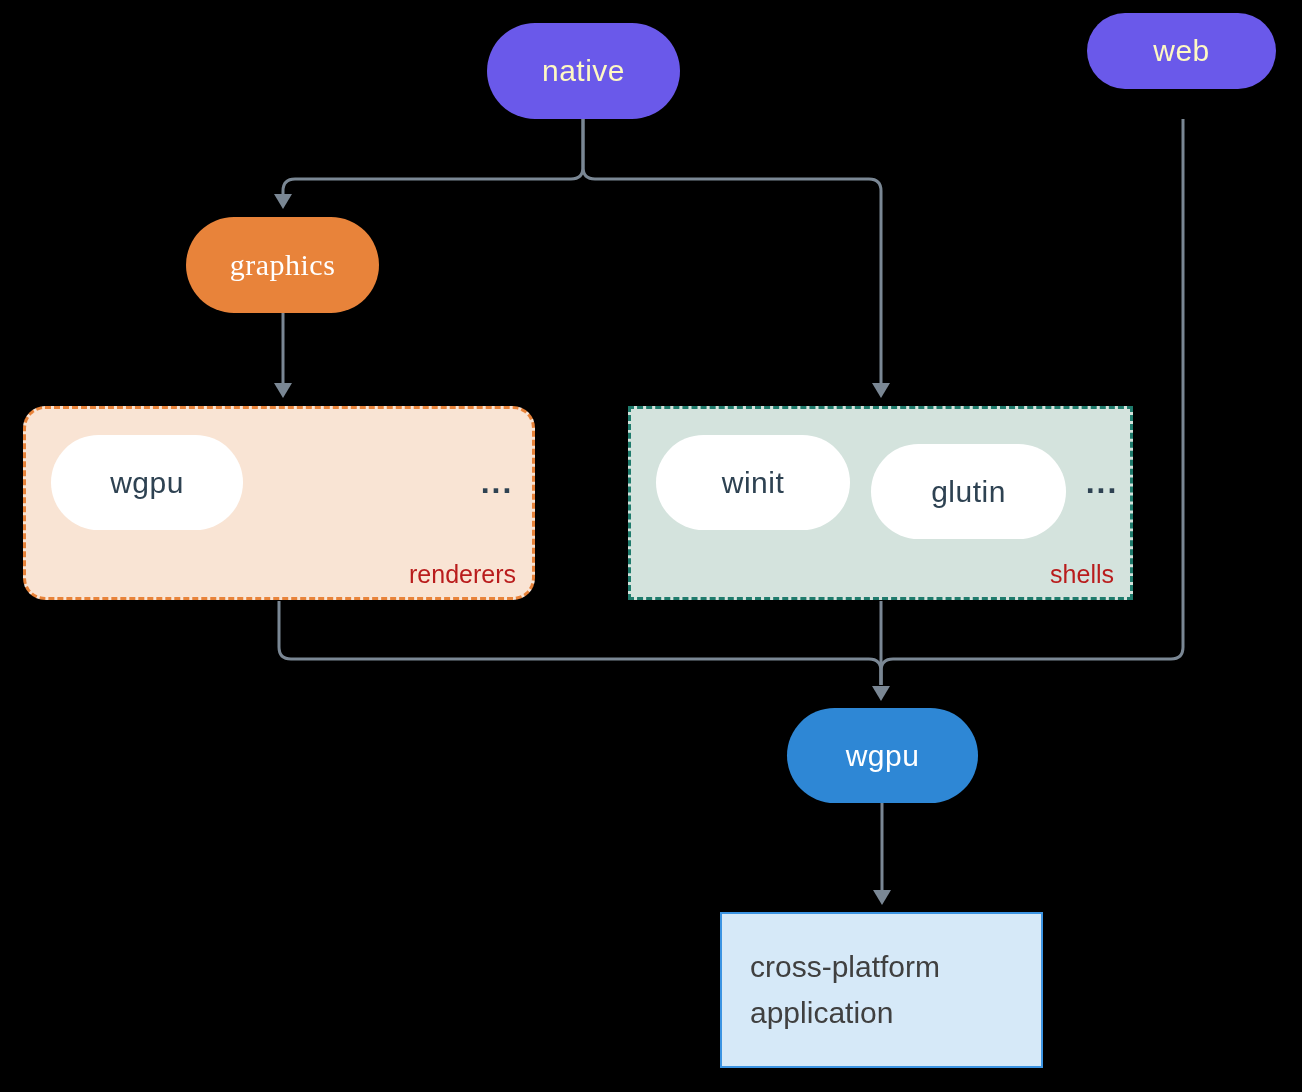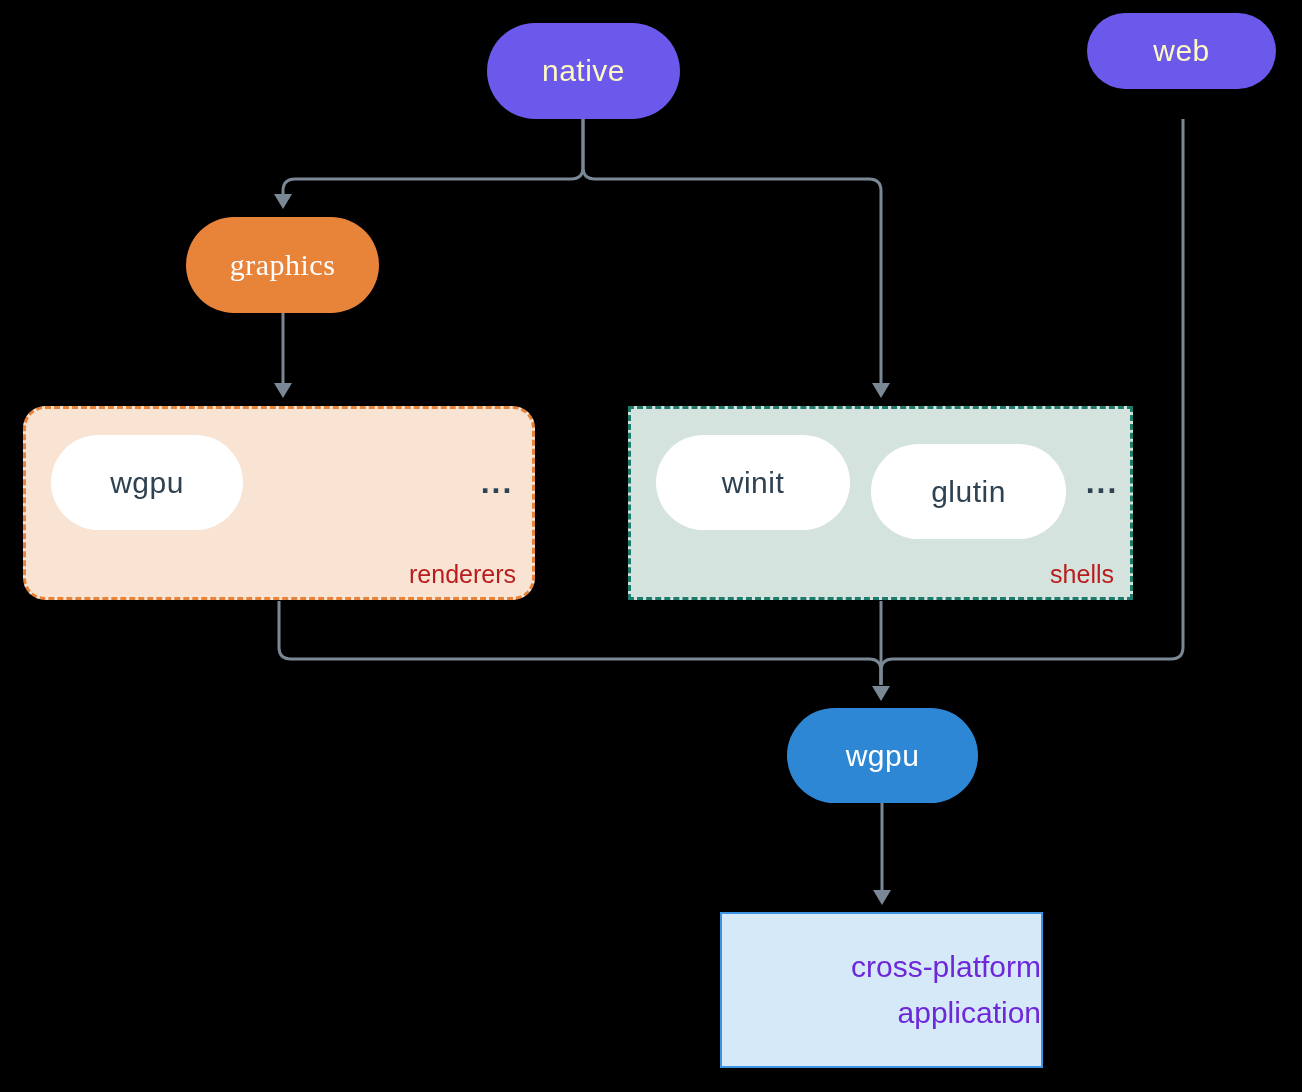--- a/index.html
+++ b/index.html
@@ -69,28 +69,29 @@
     letter-spacing: 2px;
     transform: translate(-50%, -60%);
   }
   .app-box {
     position: absolute;
     left: 720px; top: 912px;
     width: 323px; height: 156px;
     box-sizing: border-box;
     background: #d6e9f8;
     border: 2px solid #3c94e2;
-    color: #6d28d9;
+    color: #404040;
     font-size: 30px;
     line-height: 1.55;
     display: flex;
     flex-direction: column;
-    align-items: flex-end;
+    align-items: flex-start;
     justify-content: center;
     text-align: center;
+    padding-left: 28px;
   }
   
   .node-native   { left: 487px;  top: 23px;  width: 193px; height: 96px; }
   .node-web      { left: 1087px; top: 13px;  width: 189px; height: 76px; }
   .node-graphics { left: 186px;  top: 217px; width: 193px; height: 96px; font-family: Liberation Serif, serif; }
   .node-iced     { left: 787px;  top: 708px; width: 191px; height: 95px; }
   .box-renderers { left: 23px;  top: 406px; width: 512px; height: 194px; border-radius: 22px; }
   .box-shells    { left: 628px; top: 406px; width: 505px; height: 194px; }
   .pill-wgpu   { left: 25px;  top: 26px; width: 192px; height: 95px; }
   .pill-glow   { left: 240px; top: 26px; width: 193px; height: 95px; }

